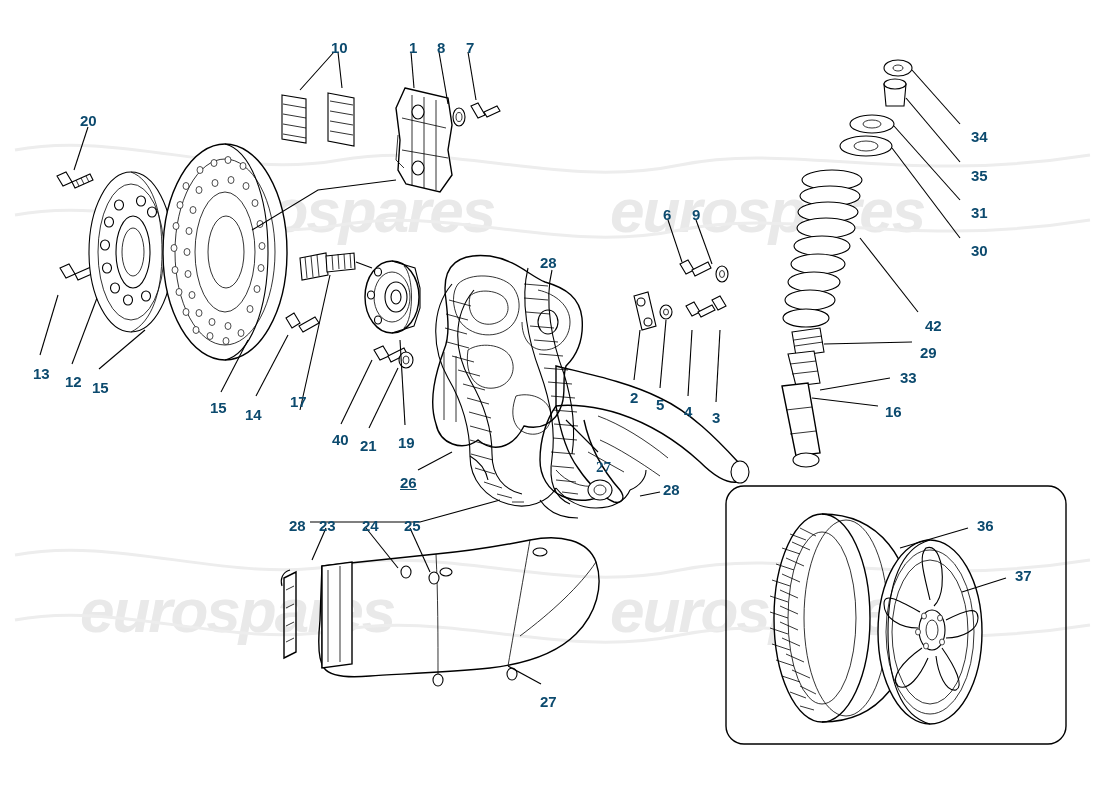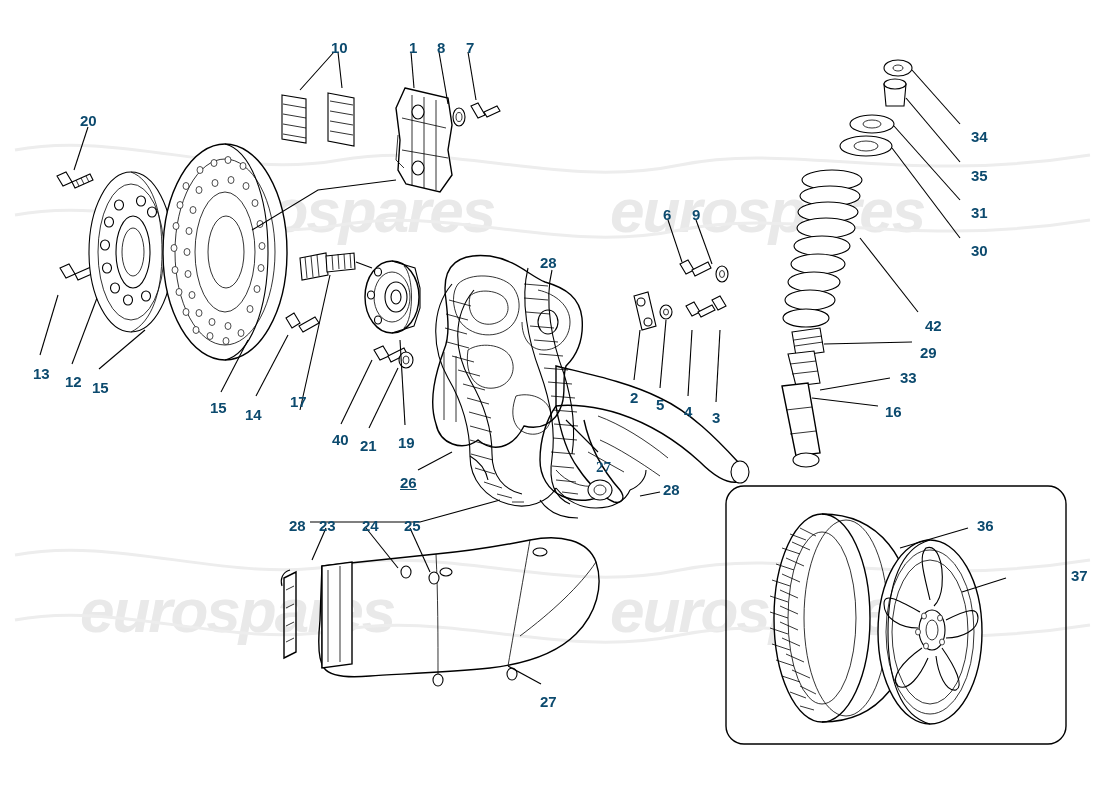--- a/index.html
+++ b/index.html
@@ -475,17 +475,17 @@
       <div class="num" style="left: 712px; top: 410px;">3</div>
       <div class="num" style="left: 885px; top: 404px;">16</div>
       <div class="num" style="left: 400px; top: 475px; text-decoration: underline;">26</div>
       <div class="num" style="left: 596px; top: 460px; font-family: Liberation Serif, serif;">27</div>
       <div class="num" style="left: 663px; top: 482px;">28</div>
       <div class="num" style="left: 289px; top: 518px;">28</div>
       <div class="num" style="left: 319px; top: 518px;">23</div>
       <div class="num" style="left: 362px; top: 518px;">24</div>
       <div class="num" style="left: 404px; top: 518px;">25</div>
       <div class="num" style="left: 977px; top: 518px;">36</div>
-      <div class="num" style="left: 1071px; top: 568px;">37</div>
+      <div class="num" style="left: 1015px; top: 568px;">37</div>
       <div class="num" style="left: 540px; top: 694px;">27</div>
     </div>
 
 </div>
 
 </body></html>

